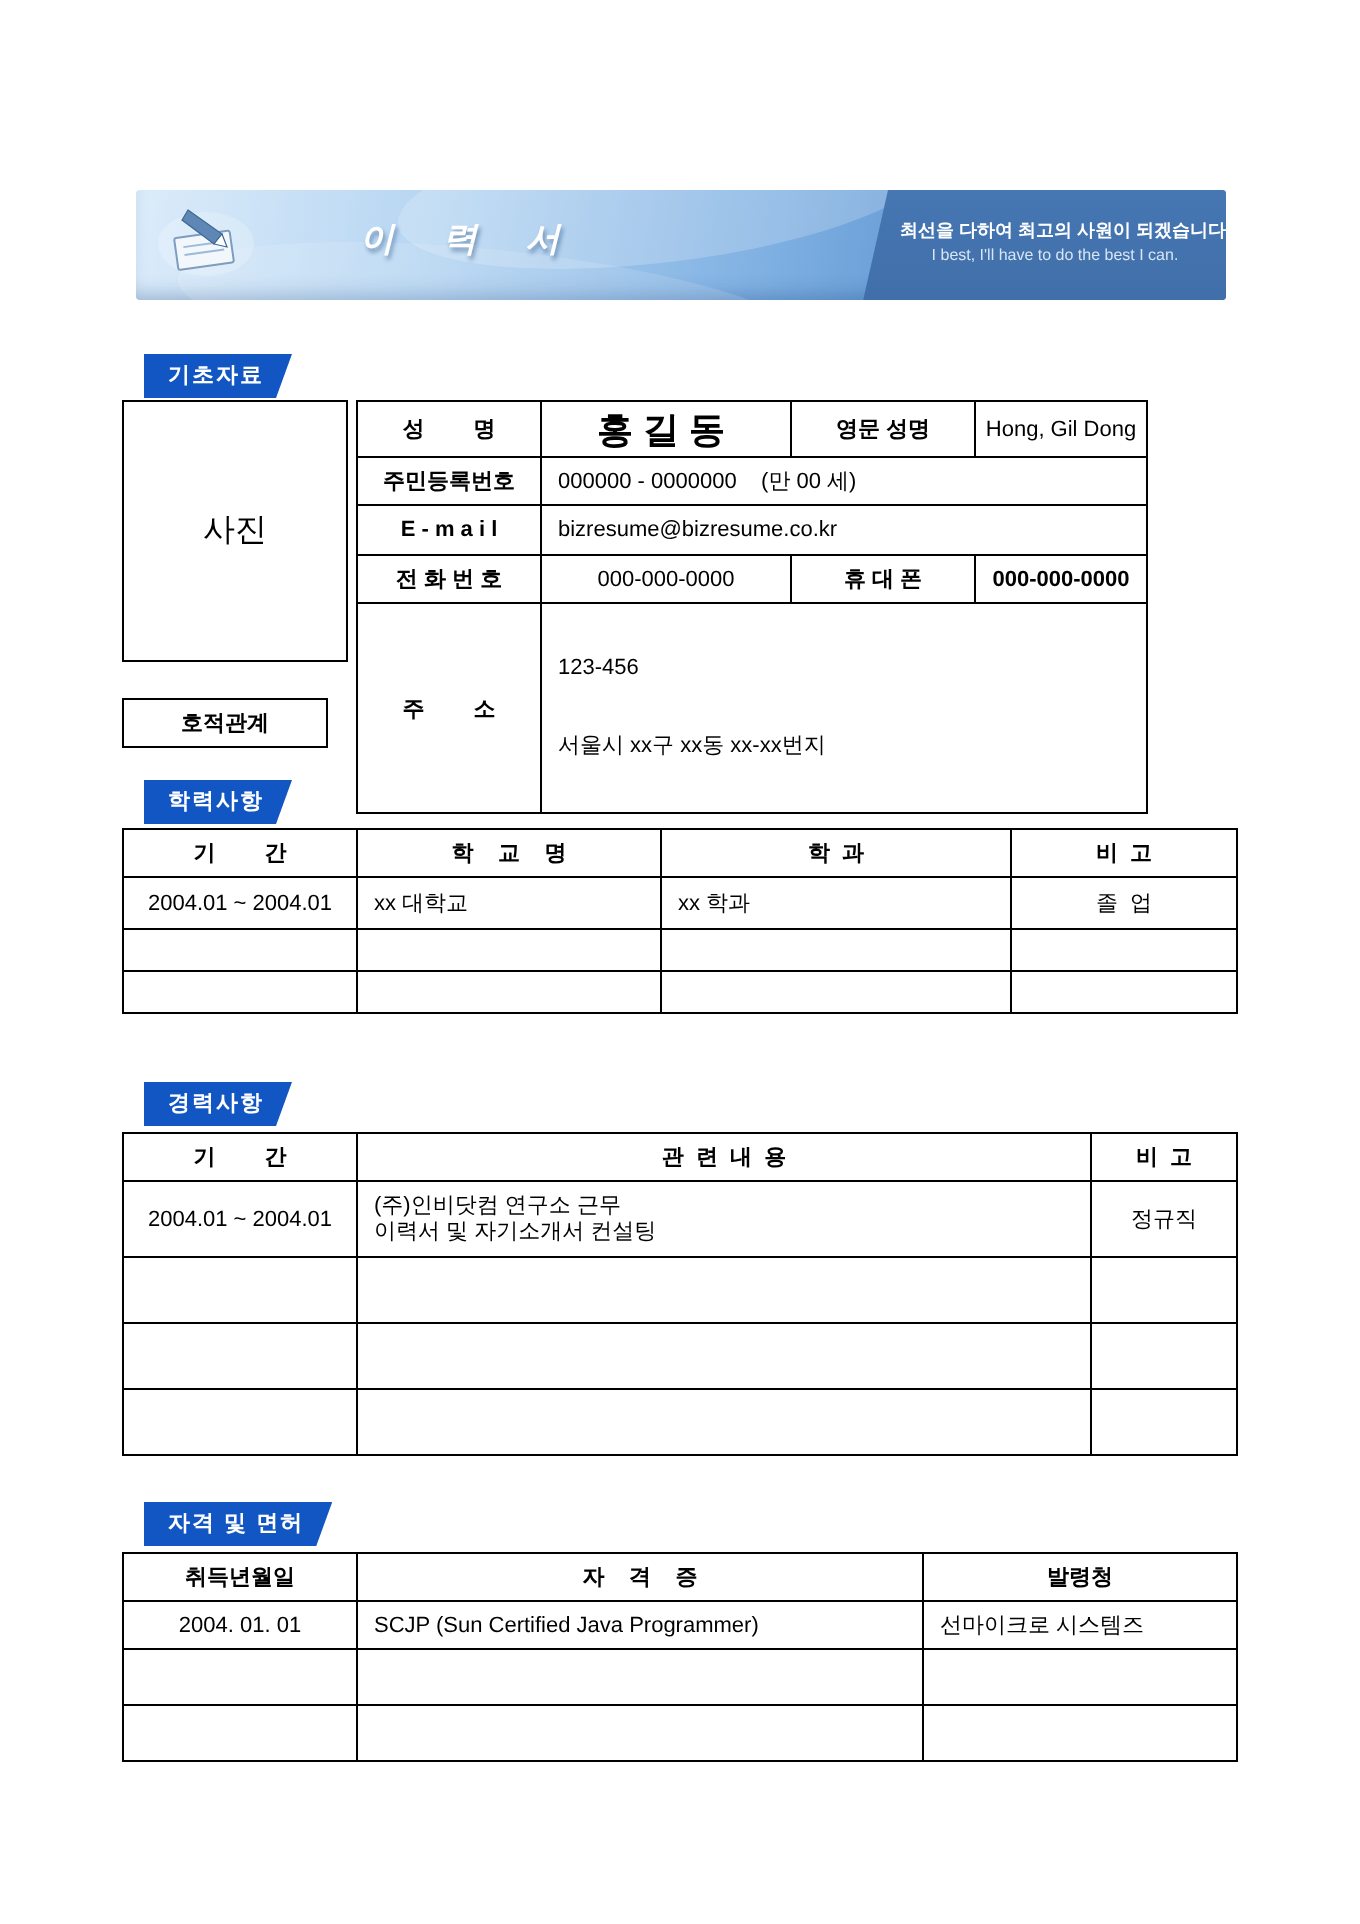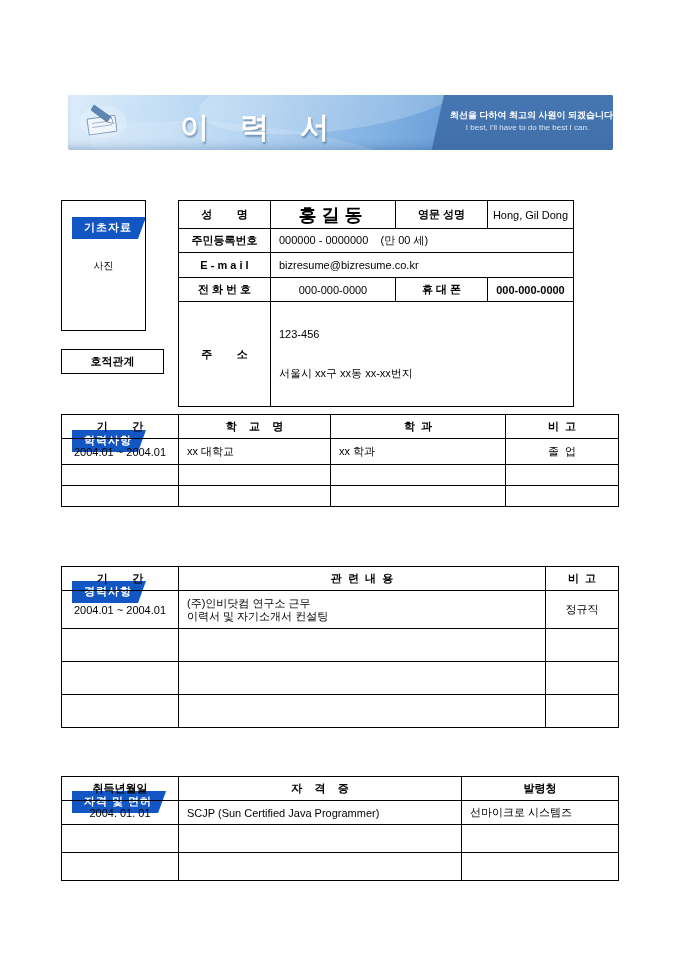--- a/index.html
+++ b/index.html
@@ -17,42 +17,42 @@
     background:linear-gradient(100deg,#dcecfa 0%,#b5d5f2 28%,#7fb0e2 58%,#5b93cf 78%,#4e86c6 100%);
     overflow:hidden; border-radius:2px;
     box-shadow: inset 0 -7px 10px -5px rgba(25,70,130,0.35);
   }
   .banner-deco { position:absolute; background:rgba(255,255,255,0.20); border-radius:50%; }
   .deco1 { left:130px; top:-34px; width:270px; height:70px; transform:rotate(-7deg); }
   .deco2 { left:20px; top:30px; width:320px; height:62px; transform:rotate(6deg); background:rgba(255,255,255,0.13); }
   .banner-logo { position:absolute; left:10px; top:8px; }
   .banner-title {
     position:absolute; left:112px; top:13px;
-    font-size:29px; font-weight:bold; color:#fff;
+    font-size:17px; font-weight:bold; color:#fff;
     letter-spacing:5px; white-space:pre;
     text-shadow:1px 2px 2px rgba(20,60,110,0.45);
+    font-style:italic;
   }
   .banner-right {
     position:absolute; right:0; top:0; width:185px; height:71px;
     background:linear-gradient(180deg, var(--banner-dark,#4677b3) 0%, #3f6ca6 100%);
     clip-path:polygon(16px 0, 100% 0, 100% 100%, 0 100%);
     filter:drop-shadow(-3px 0 0 rgba(255,255,255,0.9));
     text-align:center; padding:14px 8px 0 22px;
   }
   .slogan-ko { color:#ffffff; font-size:9px; font-weight:bold; line-height:13px; white-space:nowrap; }
   .slogan-en { color:#d7e6f6; font-size:8px; line-height:12px; white-space:nowrap; }
 
   
   .badge {
     position:absolute; left:72px;
     background:var(--accent,#1256c4); color:#fff;
     font-size:11px; font-weight:bold; letter-spacing:1px;
     padding:3px 14px 4px 12px; white-space:pre;
     clip-path:polygon(0 0, 100% 0, calc(100% - 8px) 100%, 0 100%);
-    margin-top:40px;
   }
   .badge-basic   { top:177px; }
   .badge-edu     { top:390px; }
   .badge-career  { top:541px; }
   .badge-license { top:751px; }
 
   
   .tbl { position:absolute; border-collapse:collapse; table-layout:fixed; font-size:11px; }
   .tbl td { border:1px solid var(--border,#000); vertical-align:middle; overflow:hidden; padding:0; }
   .lbl { font-weight:bold; text-align:center; white-space:pre; }
@@ -62,23 +62,23 @@
   .ctr { text-align:center; white-space:pre; }
   .head td { font-weight:bold; text-align:center; white-space:pre; }
   .name { font-weight:bold; font-size:18px; letter-spacing:5px; text-align:center; }
 
   .h21 td{height:21px} .h24 td{height:24px} .h25 td{height:25px} .h26 td{height:26px}
   .h28 td{height:28px} .h29 td{height:29px} .h33 td{height:33px} .h38 td{height:38px}
 
   .basic-table  { left:178px; top:200px; width:396px; }
   .family-table { left:178px; top:339px; width:441px; }
   .photo-box {
-    position:absolute; left:61px; top:200px; width:85px; height:131px;
+    position:absolute; left:61px; top:200px; width:113px; height:131px;
     border:1px solid #000; display:flex; align-items:center; justify-content:center;
-    font-size:10px;
+    font-size:16px;
   }
   .family-label {
     position:absolute; left:61px; top:339px; width:103px; height:25px;
     border:1px solid #000; display:flex; align-items:center; justify-content:center;
     font-size:11px; font-weight:bold;margin-top:10px;
   }
   .edu-table     { left:61px; top:414px; width:558px; }
   .career-table  { left:61px; top:566px; width:558px; }
   .license-table { left:61px; top:776px; width:558px; }
 

